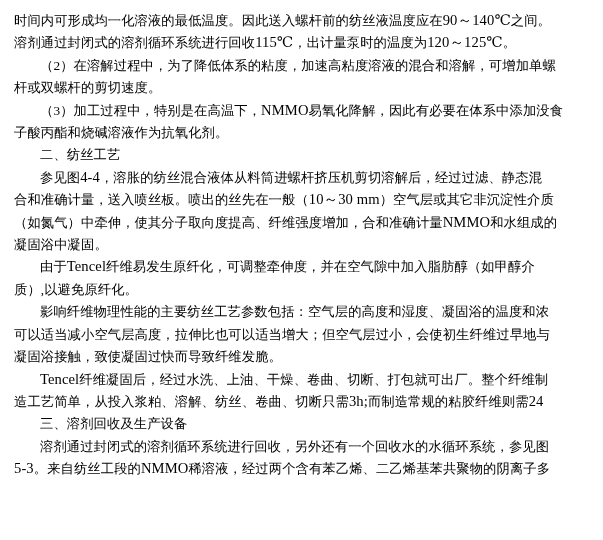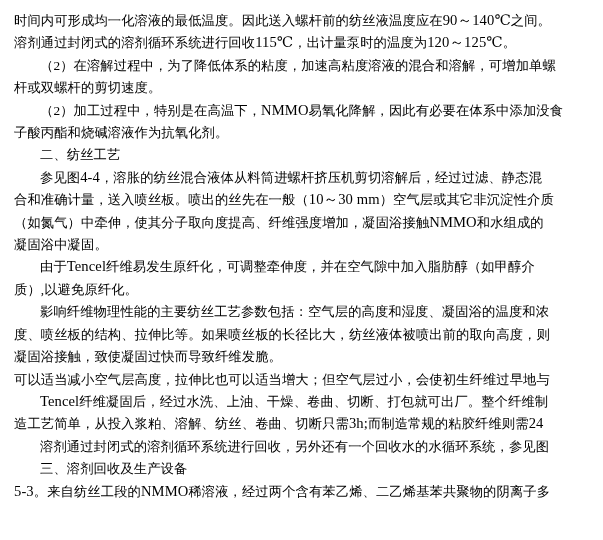--- a/index.html
+++ b/index.html
@@ -46,32 +46,31 @@
 </style>
 </head>
 <body>
 
 <div class="page">
   <div id="body-text">
       <p class="noindent"><span class="lat">时间内可形成均一化溶液的最低温度。因此送入螺杆前的纺丝液温度应在</span><span class="big">90～140℃</span><span class="lat">之间。</span></p>
       <p class="noindent"><span class="lat">溶剂通过封闭式的溶剂循环系统进行回收</span><span class="big">115℃</span><span class="lat">，出计量泵时的温度为</span><span class="big">120～125℃</span><span class="lat">。</span></p>
       <p class="indent"><span class="lat">（2）在溶解过程中，为了降低体系的粘度，加速高粘度溶液的混合和溶解，可增加单螺</span></p>
       <p class="noindent"><span class="lat">杆或双螺杆的剪切速度。</span></p>
-      <p class="indent"><span class="lat">（2）加工过程中，特别是在高温下，</span><span class="big">NMMO</span><span class="lat">易氧化降解，因此有必要在体系中添加没食</span></p>
+      <p class="indent"><span class="lat">（3）加工过程中，特别是在高温下，</span><span class="big">NMMO</span><span class="lat">易氧化降解，因此有必要在体系中添加没食</span></p>
       <p class="noindent"><span class="lat">子酸丙酯和烧碱溶液作为抗氧化剂。</span></p>
       <p class="indent"><span class="lat">二、纺丝工艺</span></p>
       <p class="indent"><span class="lat">参见图</span><span class="big">4-4</span><span class="lat">，溶胀的纺丝混合液体从料筒进螺杆挤压机剪切溶解后，经过过滤、静态混</span></p>
       <p class="noindent"><span class="lat">合和准确计量，送入喷丝板。喷出的丝先在一般（</span><span class="big">10～30 mm</span><span class="lat">）空气层或其它非沉淀性介质</span></p>
-      <p class="noindent"><span class="lat">（如氮气）中牵伸，使其分子取向度提高、纤维强度增加，凝固浴接触</span><span class="big">NMMO</span><span class="lat">和水组成的</span></p>
+      <p class="noindent"><span class="lat">（如氮气）中牵伸，使其分子取向度提高、纤维强度增加，合和准确计量</span><span class="big">NMMO</span><span class="lat">和水组成的</span></p>
       <p class="noindent"><span class="lat">凝固浴中凝固。</span></p>
       <p class="indent"><span class="lat">由于</span><span class="big">Tencel</span><span class="lat">纤维易发生原纤化，可调整牵伸度，并在空气隙中加入脂肪醇（如甲醇介</span></p>
       <p class="noindent"><span class="lat">质）,以避免原纤化。</span></p>
       <p class="indent"><span class="lat">影响纤维物理性能的主要纺丝工艺参数包括：空气层的高度和湿度、凝固浴的温度和浓</span></p>
-      <p class="noindent"><span class="lat">度、喷丝板的结构、拉伸比等。如果喷丝板的长径比大，纺丝液体被喷出前的取向高度，则</span></p>
+      <p class="noindent"><span class="lat">可以适当减小空气层高度，拉伸比也可以适当增大；但空气层过小，会使初生纤维过早地与</span></p>
       <p class="noindent"><span class="lat">凝固浴接触，致使凝固过快而导致纤维发脆。</span></p>
-      <p class="noindent"><span class="lat">可以适当减小空气层高度，拉伸比也可以适当增大；但空气层过小，会使初生纤维过早地与</span></p>
       <p class="indent"><span class="big">Tencel</span><span class="lat">纤维凝固后，经过水洗、上油、干燥、卷曲、切断、打包就可出厂。整个纤维制</span></p>
       <p class="noindent"><span class="lat">造工艺简单，从投入浆粕、溶解、纺丝、卷曲、切断只需</span><span class="big">3h;</span><span class="lat">而制造常规的粘胶纤维则需</span><span class="big">24</span></p>
+      <p class="indent"><span class="lat">三、溶剂回收及生产设备</span></p>
       <p class="indent"><span class="lat">溶剂通过封闭式的溶剂循环系统进行回收，另外还有一个回收水的水循环系统，参见图</span></p>
-      <p class="indent"><span class="lat">三、溶剂回收及生产设备</span></p>
       <p class="noindent"><span class="big">5-3</span><span class="lat">。来自纺丝工段的</span><span class="big">NMMO</span><span class="lat">稀溶液，经过两个含有苯乙烯、二乙烯基苯共聚物的阴离子多</span></p>
     </div>
 </div>
 
 </body></html>

